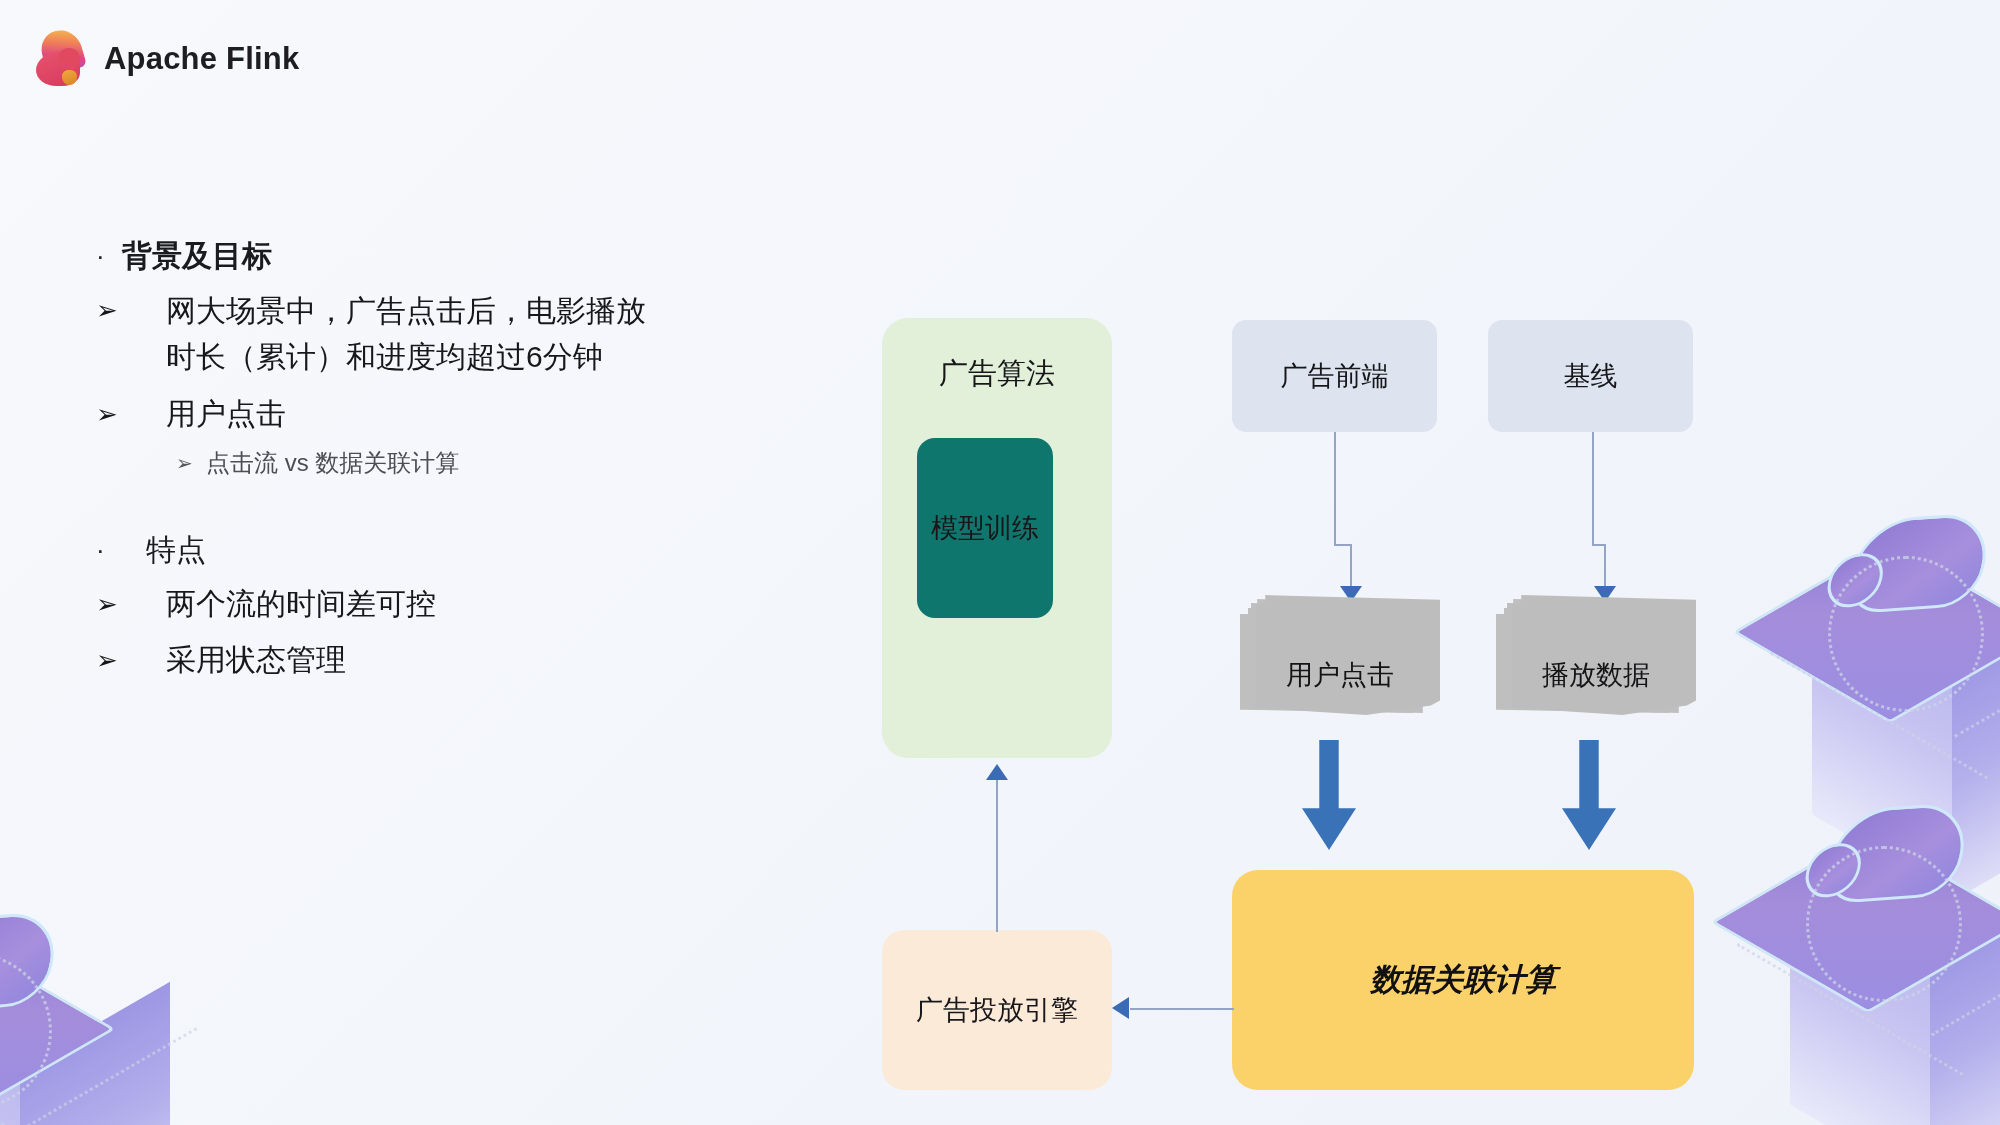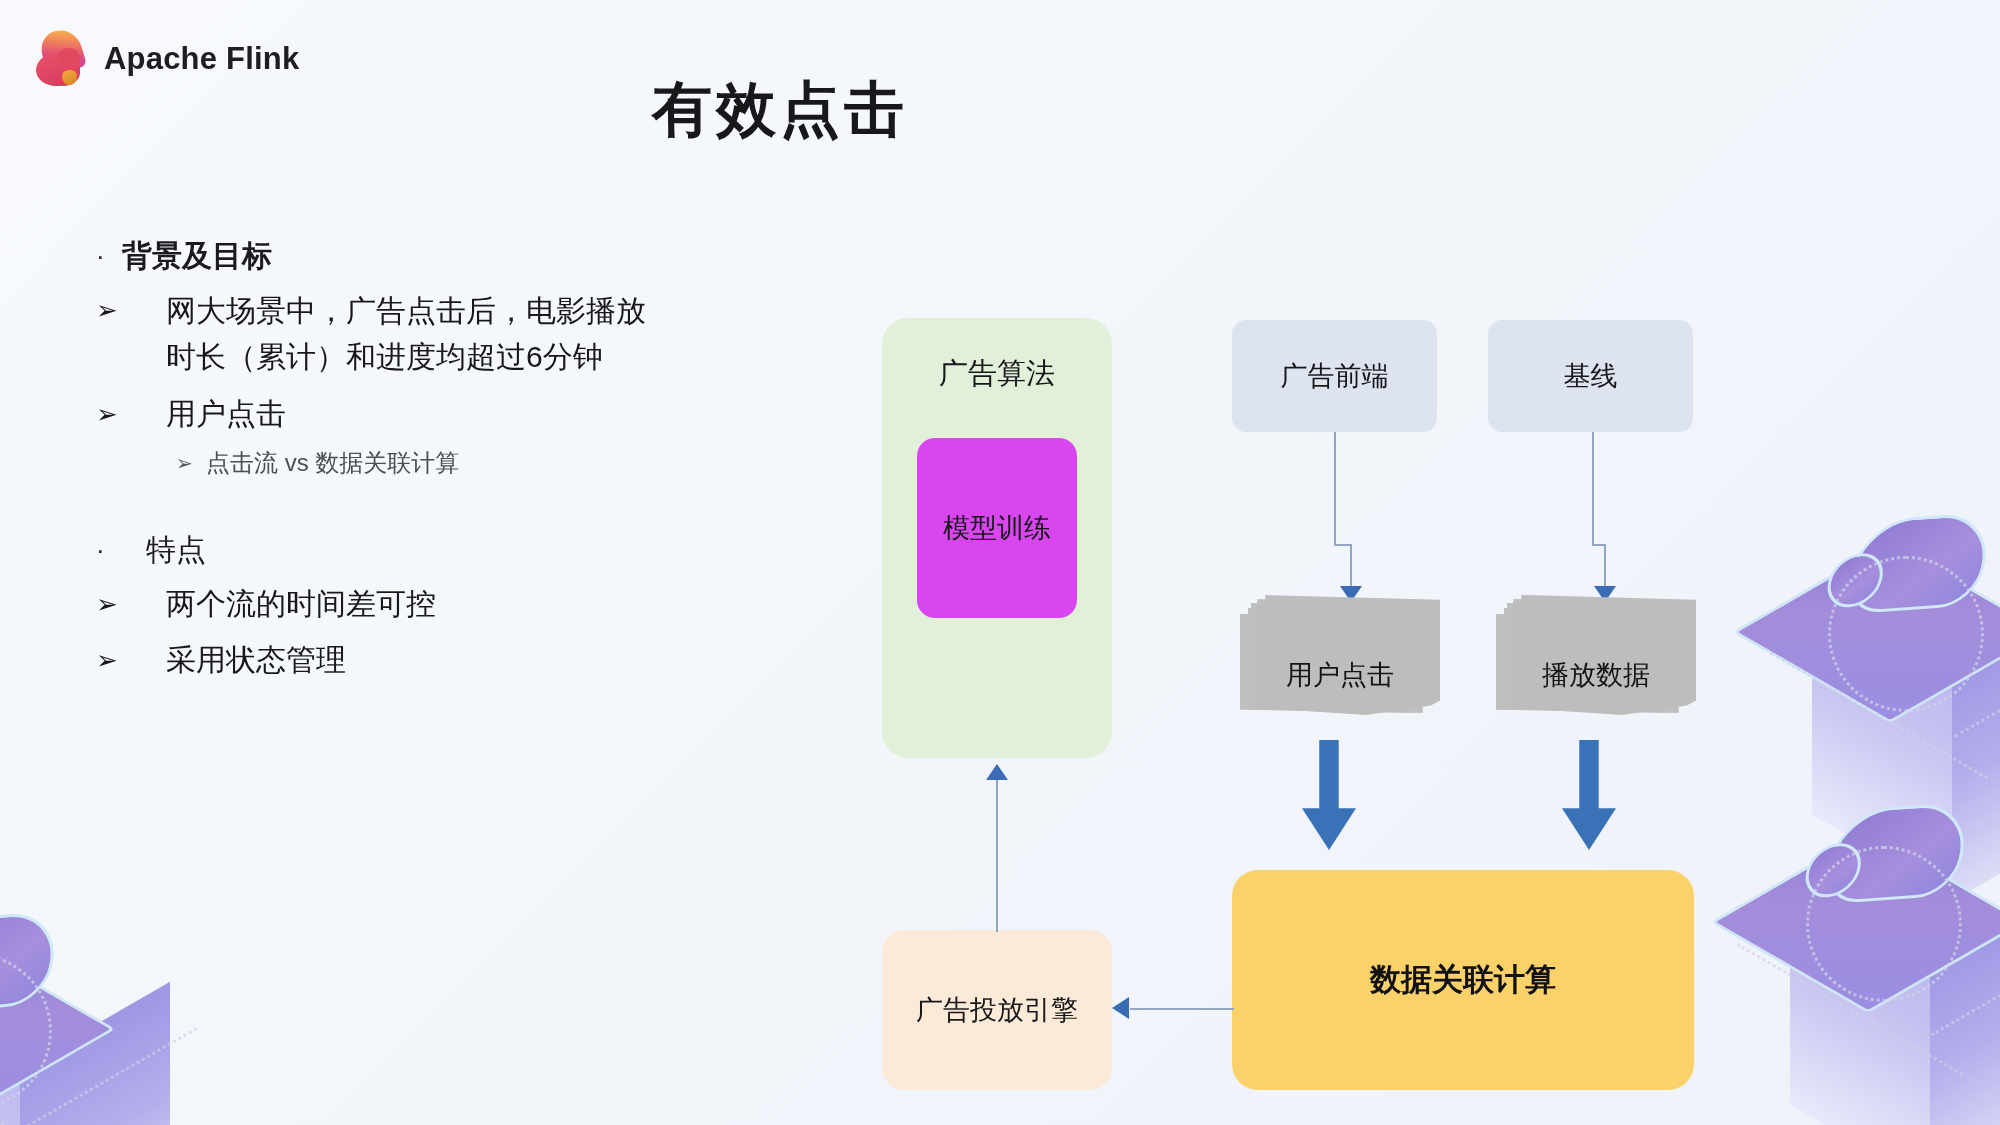--- a/index.html
+++ b/index.html
@@ -105,22 +105,22 @@
 
   
   .diagram{position:absolute;left:840px;top:290px;width:900px;height:640px;}
   .node{position:absolute;display:flex;align-items:center;justify-content:center;
     text-align:center;box-sizing:border-box;}
 
   .n-algo{left:42px;top:28px;width:230px;height:440px;
     background:#e2f0da;border-radius:26px;text-decoration:underline;}
   .n-algo-label{position:absolute;left:0;right:0;top:36px;
     font-size:29px;color:#17171a;}
-  .n-train{position:absolute;left:35px;top:120px;width:160px;height:180px;
-    background:#d946ef;border-radius:18px;
+  .n-train{position:absolute;left:35px;top:120px;width:136px;height:180px;
+    background:#0f766e;border-radius:18px;
     display:flex;align-items:center;justify-content:center;
     font-size:27px;color:#17171a;}
 
   .n-front{left:392px;top:30px;width:205px;height:112px;
     background:#dde4f0;border-radius:14px;font-size:27px;color:#17171a;}
   .n-base{left:648px;top:30px;width:205px;height:112px;
     background:#dde4f0;border-radius:14px;font-size:27px;color:#17171a;}
 
   .stack{position:absolute;width:200px;height:140px;}
   .stack .sheet{position:absolute;background:#bfbfbf;}
@@ -131,21 +131,21 @@
   .stack .sheet.s3{left:16px;top:0px;width:184px;height:120px;background:#bdbdbd;
     clip-path:polygon(0 8%,5% 8%,5% 0,100% 4%,100% 88%,95% 92%,60% 100%,0 94%);}
   .stack .stack-label{position:absolute;left:0;right:0;top:62px;text-align:center;
     font-size:27px;color:#141417;}
 
   .n-click{left:400px;top:305px;}
   .n-play{left:656px;top:305px;}
 
   .n-join{left:392px;top:580px;width:462px;height:220px;
     background:#fbd26a;border-radius:26px;
-    font-size:31px;font-weight:bold;color:#111114;}
+    font-size:31px;font-weight:bold;color:#111114;font-style:italic;}
 
   .n-engine{left:42px;top:640px;width:230px;height:160px;
     background:#fcead9;border-radius:22px;font-size:27px;color:#17171a;}
 
   
   .ln{position:absolute;background:#93a4c4;}
   .ln-v{width:2px;}
   .ln-h{height:2px;}
   .arrow-dn{position:absolute;width:0;height:0;
     border-left:11px solid transparent;border-right:11px solid transparent;
@@ -199,23 +199,20 @@
   <div class="brand">
     <div class="brand-mark">
       <div class="sq-tail"></div>
       <div class="sq-body"></div>
       <div class="sq-head"></div>
       <div class="sq-nut"></div>
     </div>
     <div class="brand-name">Apache Flink</div>
   </div>
 
-  <div class="slide-title">
-    <span class="tw">有效点击</span>
-  </div>
 
   <div class="bullets">
 
     <div class="b-row lvl1">
       <div class="b-mark">·</div>
       <div class="b-text">背景及目标</div>
     </div>
 
     <div class="b-row lvl2 wrap">
       <div class="b-mark">➢</div>

